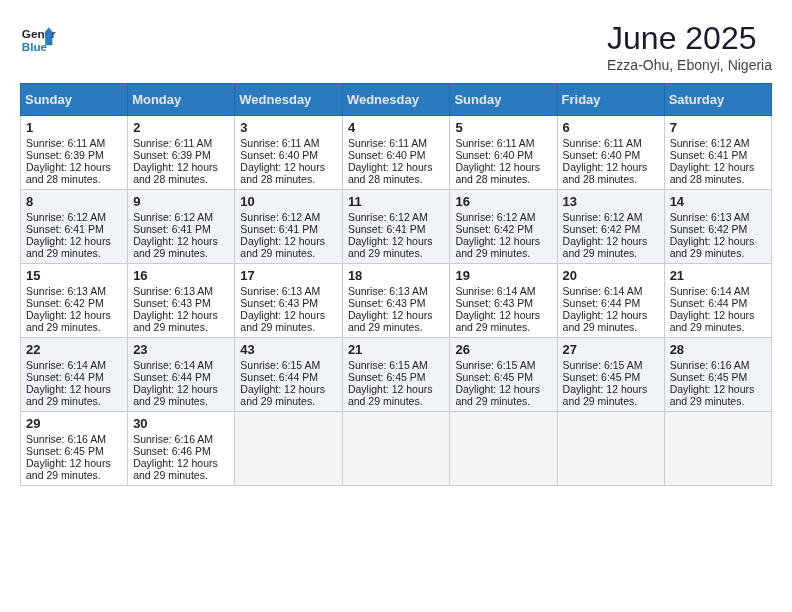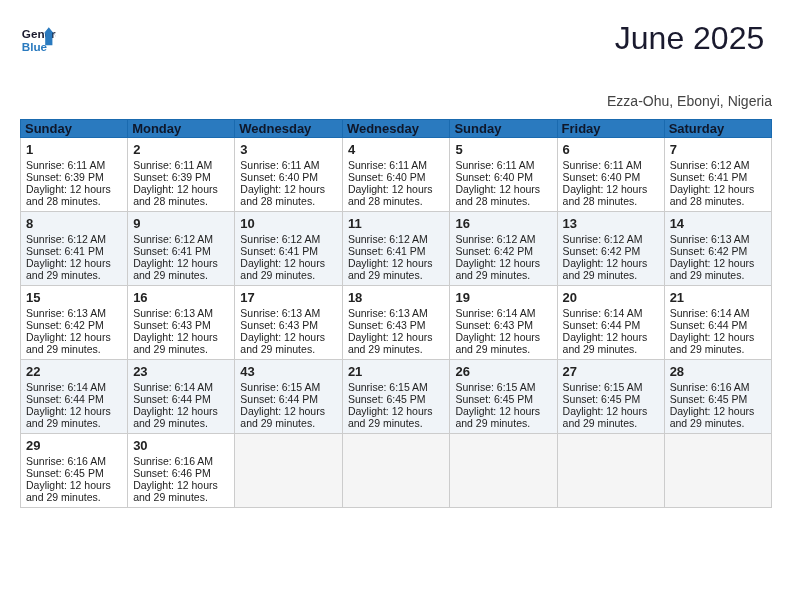--- a/index.html
+++ b/index.html
@@ -19,41 +19,40 @@
     .logo {
       display: flex;
       align-items: center;
       gap: 4px;
     }
     .logo-icon {
       width: 36px;
       height: 36px;
     }
     .title-block {
-      text-align: center;
+      text-align: left;
     }
     .month-title {
       font-size: 32px;
       color: #1a1a2e;
       font-weight: normal;
     }
     .location {
       font-size: 14px;
       color: #444;
-      margin-top: 36px;
     }
     .calendar {
       width: 100%;
       border-collapse: collapse;
       border: 1px solid #ccc;
     }
     .calendar th {
       background: #2a7abf;
-      color: #0f172a;
-      padding: 1px 4px;
+      color: #e5e5e5;
+      padding: 8px 4px;
       font-size: 13px;
       text-align: left;
       border: 1px solid #1a6aaf;
     }
     .calendar td {
       vertical-align: top;
       border: 1px solid #ccc;
       padding: 4px 5px;
       font-size: 10.5px;
       color: #222;

